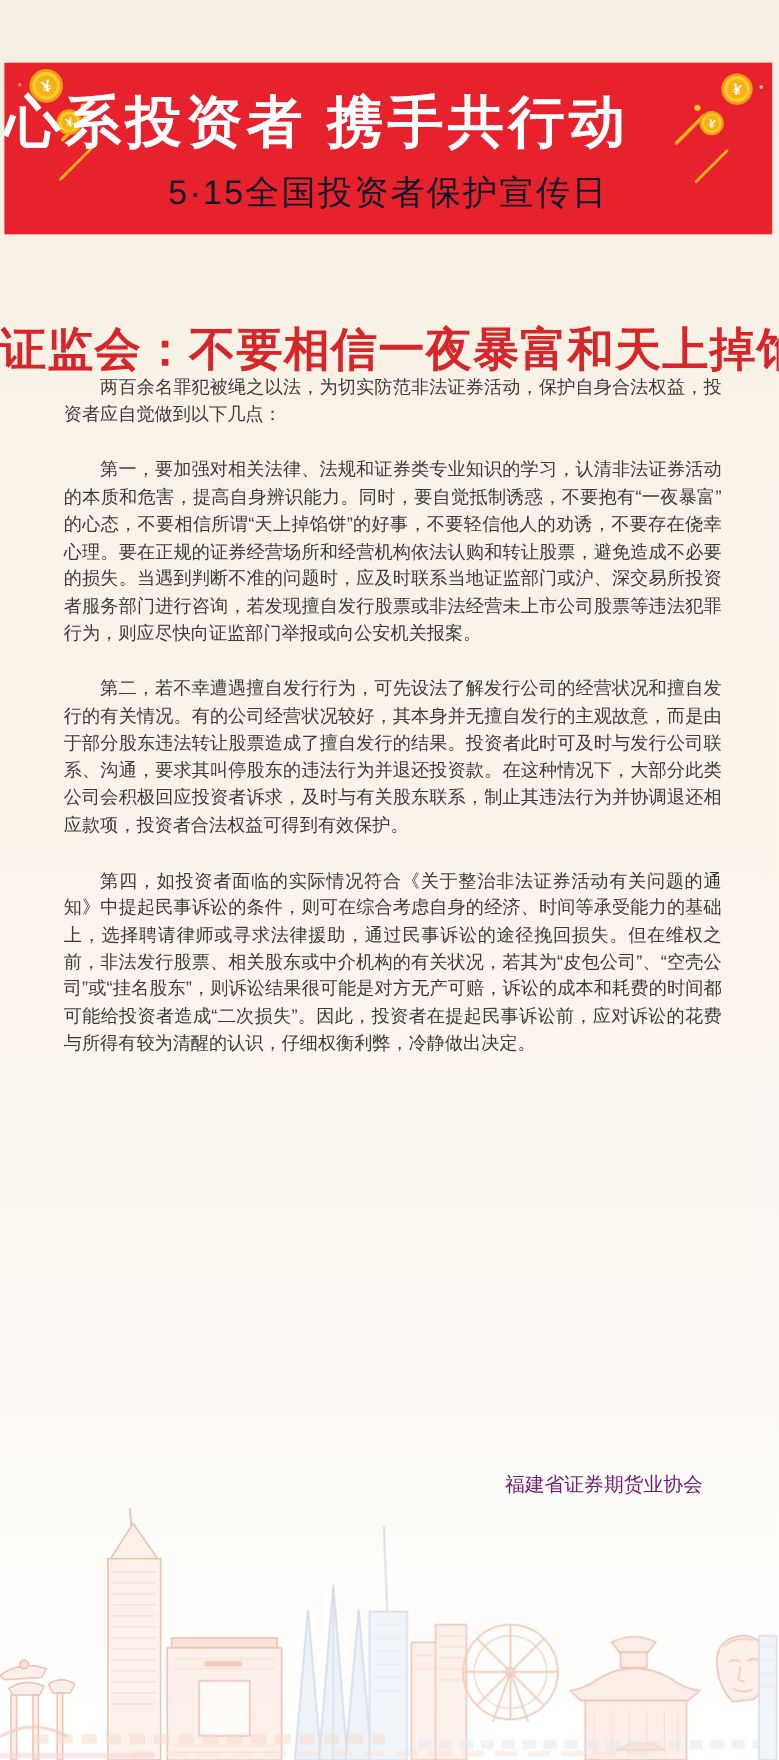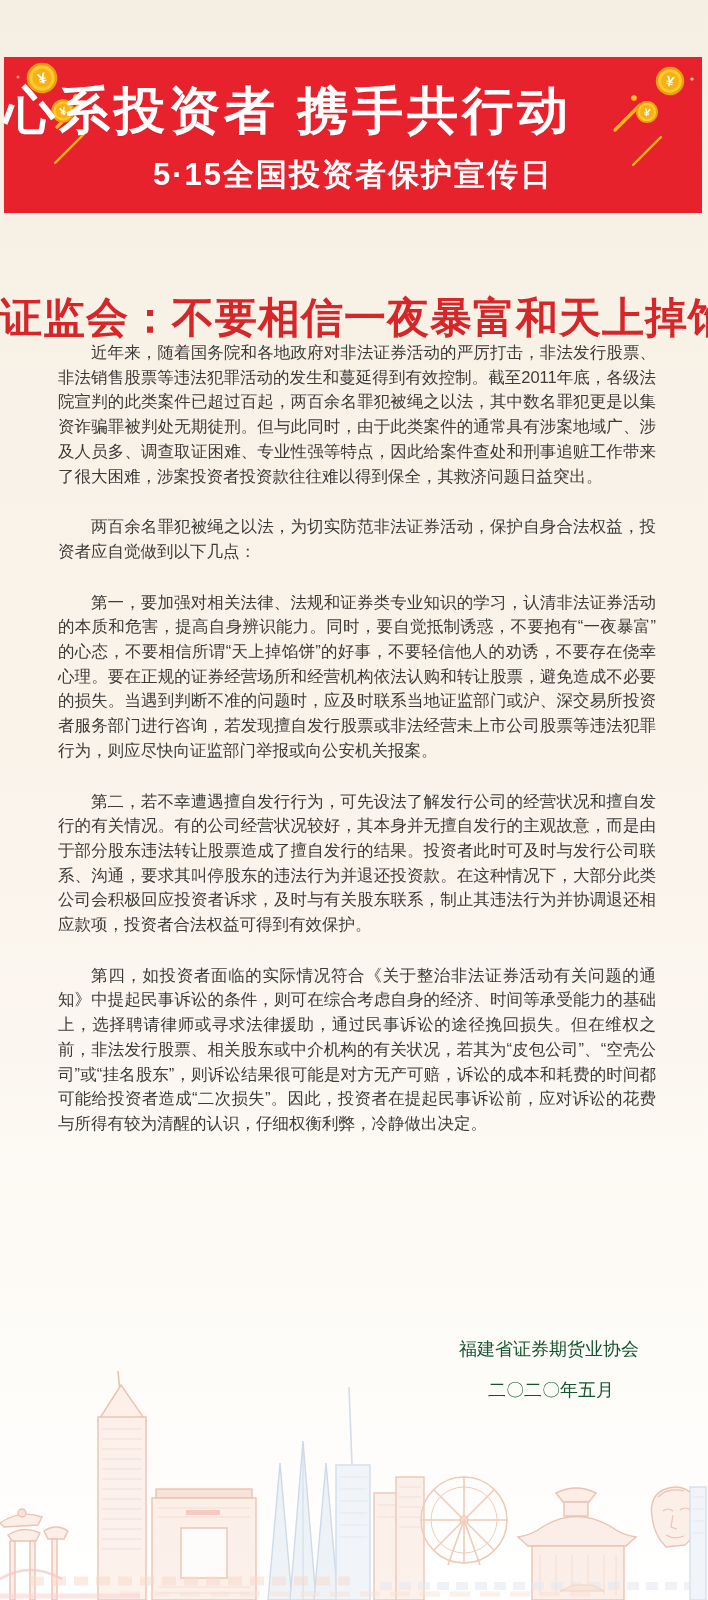--- a/index.html
+++ b/index.html
@@ -15,42 +15,42 @@
   }
   .banner-deco{position:absolute;inset:0;width:100%;height:100%;}
   .banner-title{
     position:absolute;top:26px;left:0;right:0;text-align:left;
     color:#ffffff;font-size:51px;font-weight:900;letter-spacing:4px;
     line-height:1.1;white-space:nowrap;
     text-shadow:0 1px 0 rgba(0,0,0,0.06);
   }
   .banner-subtitle{
     position:absolute;top:97px;left:0;right:0;text-align:center;
-    color:#ffffff;font-size:31px;font-weight:bold;letter-spacing:2px;
+    color:#0f172a;font-size:31px;font-weight:normal;letter-spacing:2px;
     white-space:nowrap;
   }
   
   .headline{
     position:absolute;top:266px;left:0;right:0;text-align:center;
     color:#d7262a;font-size:42px;font-weight:bold;letter-spacing:1px;
     white-space:nowrap;
     margin-top:24px;
   }
   
   .article{
     position:absolute;top:340px;left:58px;right:52px;
     color:#3d3b38;font-size:16.5px;line-height:24.7px;
     text-align:justify;
   }
   .article p{margin:0 0 26px 0;text-indent:2em;}
   .article b{font-weight:normal;}
   
   .signature{
     position:absolute;top:1330px;right:65px;width:184px;
-    color:#14532d;font-size:18px;
+    color:#701a75;font-size:18px;
   }
   .sig-org{
     line-height:38px;text-align:justify;
     -moz-text-align-last:justify;text-align-last:justify;
     white-space:nowrap;
   }
   .sig-org::after{content:"";display:inline-block;width:100%;}
   .sig-date{margin-top:9px;text-align:center;line-height:26px;white-space:nowrap;}
   
   .cityscape{position:absolute;left:0;bottom:0;width:708px;height:235px;}
@@ -93,30 +93,28 @@
       <text transform="rotate(14)" y="5.5" text-anchor="middle" font-size="15" font-weight="bold" fill="#ffffff">¥</text>
     </g>
   </svg>
   <div class="banner-title">心系投资者 携手共行动</div>
   <div class="banner-subtitle">5·15全国投资者保护宣传日</div>
 </div>
 
 <div class="headline">证监会：不要相信一夜暴富和天上掉馅饼</div>
 
 <div class="article">
-  <p><b></b><span>近年来，随着国务院和各地政府对非法证券活动的严厉打击，非法发行股票、非法销售股票等违法犯罪活动的发生和蔓延得到有效控制。截至2011年底，各级法院宣判的此类案件已超过百起，两百余名罪犯被绳之以法，其中数名罪犯更是以集资诈骗罪被判处无期徒刑。但与此同时，由于此类案件的通常具有涉案地域广、涉及人员多、调查取证困难、专业性强等特点，因此给案件查处和刑事追赃工作带来了很大困难，涉案投资者投资款往往难以得到保全，其救济问题日益突出。</span></p>
   <p><b></b><span>两百余名罪犯被绳之以法，为切实防范非法证券活动，保护自身合法权益，投资者应自觉做到以下几点：</span></p>
   <p><b>第一</b><span>，要加强对相关法律、法规和证券类专业知识的学习，认清非法证券活动的本质和危害，提高自身辨识能力。同时，要自觉抵制诱惑，不要抱有“一夜暴富”的心态，不要相信所谓“天上掉馅饼”的好事，不要轻信他人的劝诱，不要存在侥幸心理。要在正规的证券经营场所和经营机构依法认购和转让股票，避免造成不必要的损失。当遇到判断不准的问题时，应及时联系当地证监部门或沪、深交易所投资者服务部门进行咨询，若发现擅自发行股票或非法经营未上市公司股票等违法犯罪行为，则应尽快向证监部门举报或向公安机关报案。</span></p>
   <p><b>第二</b><span>，若不幸遭遇擅自发行行为，可先设法了解发行公司的经营状况和擅自发行的有关情况。有的公司经营状况较好，其本身并无擅自发行的主观故意，而是由于部分股东违法转让股票造成了擅自发行的结果。投资者此时可及时与发行公司联系、沟通，要求其叫停股东的违法行为并退还投资款。在这种情况下，大部分此类公司会积极回应投资者诉求，及时与有关股东联系，制止其违法行为并协调退还相应款项，投资者合法权益可得到有效保护。</span></p>
   <p><b>第四</b><span>，如投资者面临的实际情况符合《关于整治非法证券活动有关问题的通知》中提起民事诉讼的条件，则可在综合考虑自身的经济、时间等承受能力的基础上，选择聘请律师或寻求法律援助，通过民事诉讼的途径挽回损失。但在维权之前，非法发行股票、相关股东或中介机构的有关状况，若其为“皮包公司”、“空壳公司”或“挂名股东”，则诉讼结果很可能是对方无产可赔，诉讼的成本和耗费的时间都可能给投资者造成“二次损失”。因此，投资者在提起民事诉讼前，应对诉讼的花费与所得有较为清醒的认识，仔细权衡利弊，冷静做出决定。</span></p>
 </div>
 
 <div class="signature">
   <div class="sig-org">福建省证券期货业协会</div>
-  <div class="sig-date">二〇二〇年五月</div>
 </div>
 
 <svg class="cityscape" viewBox="0 0 708 235" aria-hidden="true">
   <g opacity="0.5">
 
     <g stroke="#d9886a" stroke-width="1.4" fill="#f8ded2">
       <path d="M0 158 Q20 144 42 152 L38 160 L4 162 Z"></path>
       <path d="M8 170 Q24 160 40 168 L36 176 L12 176 Z"></path>
       <rect x="10" y="176" width="5" height="59"></rect>
       <rect x="30" y="176" width="5" height="59"></rect>

